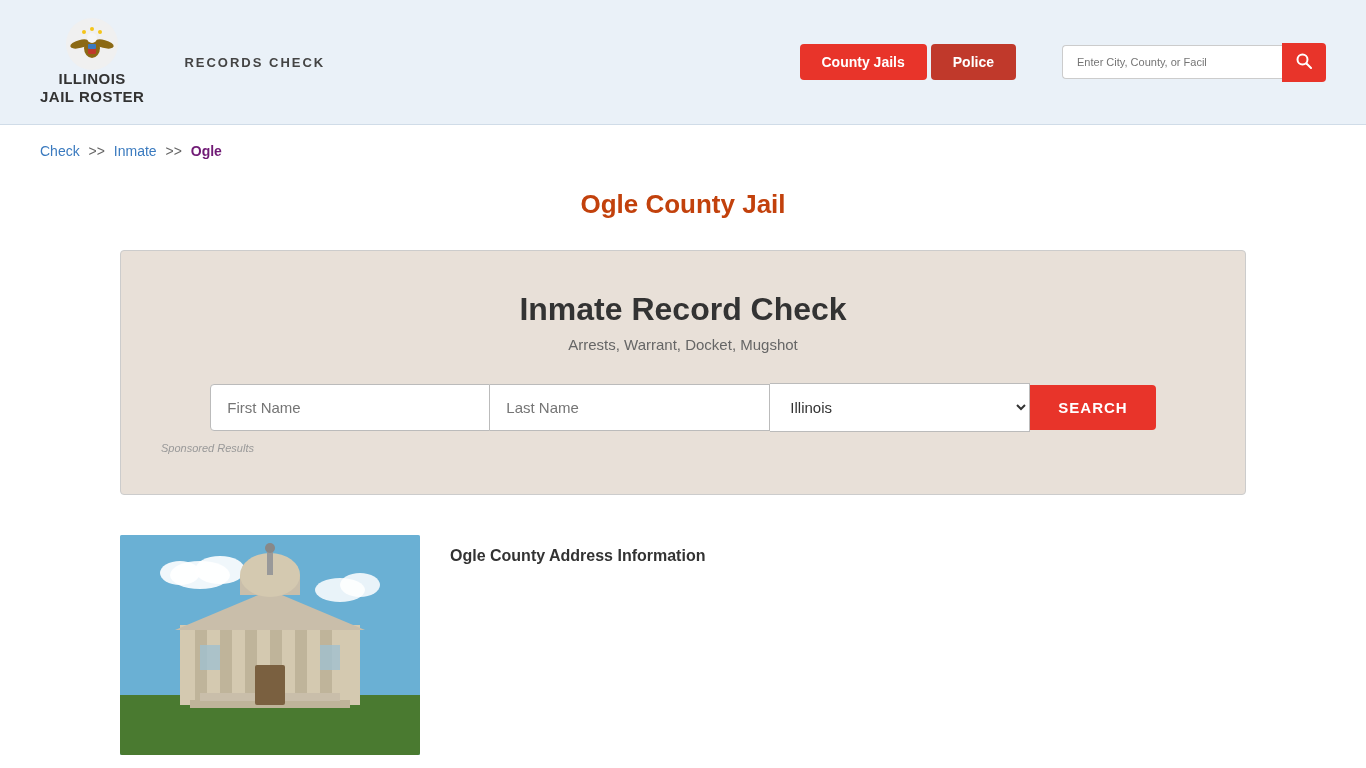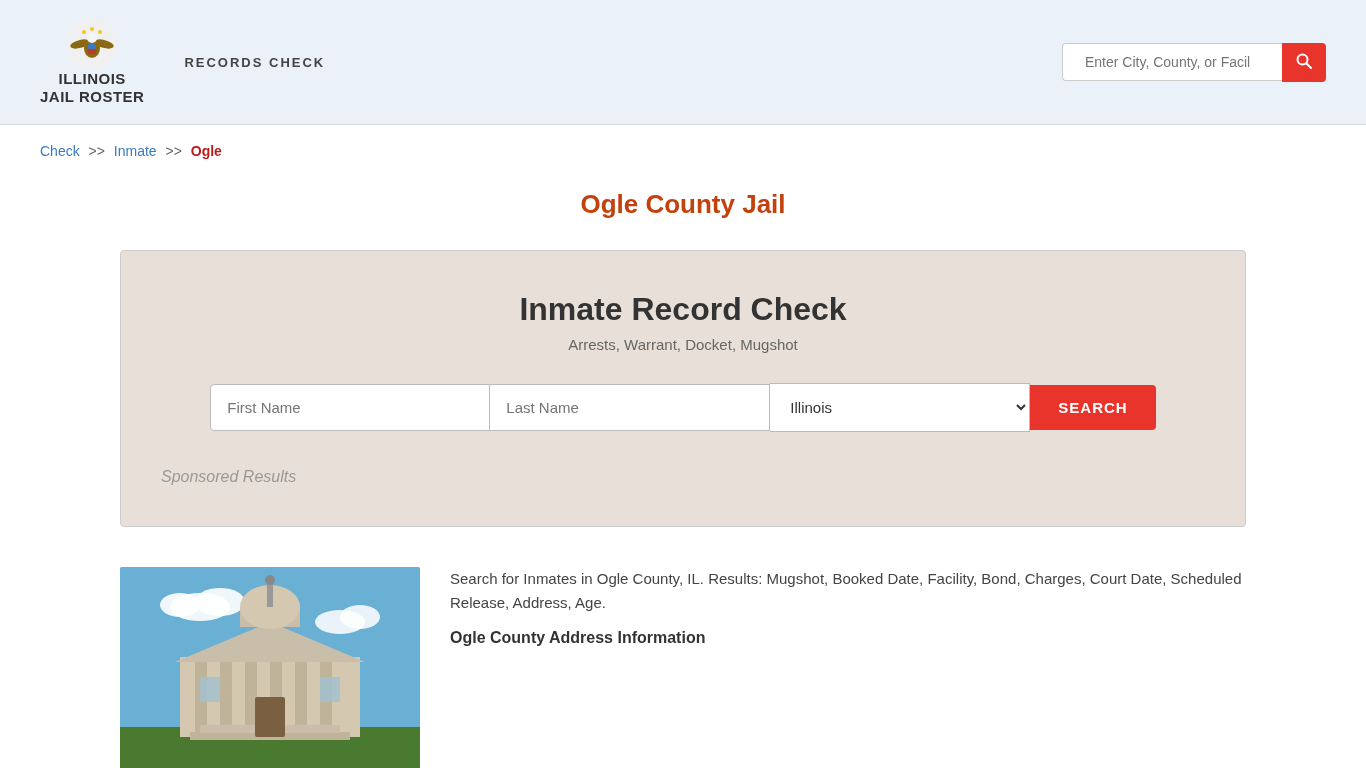--- a/index.html
+++ b/index.html
@@ -57,25 +57,25 @@
       color: #fff;
     }
     .nav-btn-county { background: #e8342a; }
     .nav-btn-police { background: #c0392b; }
     .search-bar {
       display: flex;
       align-items: center;
       margin-left: 16px;
     }
     .search-input-header {
-      padding: 10px 22px;
+      padding: 10px 14px;
       border: 1px solid #ccc;
       border-right: none;
       border-radius: 4px 0 0 4px;
-      font-size: 14px;
+      font-size: 11px;
       width: 220px;
       background: #fff;
       color: #999;
     }
     .search-btn-header {
       background: #e8342a;
       border: none;
       padding: 10px 14px;
       border-radius: 0 4px 4px 0;
       cursor: pointer;
@@ -91,21 +91,21 @@
     .breadcrumb-link {
       color: #3a7abf;
       text-decoration: none;
     }
     .breadcrumb-sep {
       color: #666;
       margin: 0 5px;
     }
     .breadcrumb-current {
       font-weight: 700;
-      color: #b91c1c;
+      color: #701a75;
     }
 
     
     .page-title-section {
       text-align: center;
       padding: 20px 40px 30px;
     }
     .page-title {
       font-size: 26px;
       font-weight: 700;
@@ -166,23 +166,23 @@
       border: none;
       padding: 14px 28px;
       font-size: 15px;
       font-weight: 700;
       letter-spacing: 1px;
       cursor: pointer;
       border-radius: 0 4px 4px 0;
       text-transform: uppercase;
     }
     .sponsored-results {
-      font-size: 16px;
+      font-size: 11px;
       color: #999;
-      margin-top: 36px;
+      margin-top: 10px;
       font-style: italic;
     }
 
     
     .content-section {
       display: flex;
       gap: 30px;
       padding: 10px 120px 30px;
       align-items: flex-start;
     }
@@ -240,20 +240,24 @@
     </svg>
     <span class="logo-text-main">
       <span>ILLINOIS</span><br><span>JAIL ROSTER</span>
     </span>
   </a>
 
   <span class="records-check">RECORDS CHECK</span>
 
   <div class="header-spacer"></div>
 
+  <div class="nav-buttons">
+    <button class="nav-btn nav-btn-county">County Jails</button>
+    <button class="nav-btn nav-btn-police">Police</button>
+  </div>
 
   <div class="search-bar">
     <input class="search-input-header" type="text" placeholder="Enter City, County, or Facil" style="">
     <button class="search-btn-header">
       <svg width="16" height="16" viewBox="0 0 16 16" fill="none" xmlns="http://www.w3.org/2000/svg">
         <circle cx="6.5" cy="6.5" r="5" stroke="white" stroke-width="2"></circle>
         <line x1="10.5" y1="10.5" x2="15" y2="15" stroke="white" stroke-width="2" stroke-linecap="round"></line>
       </svg>
     </button>
   </div>
@@ -373,16 +377,15 @@
       <rect x="80" y="158" width="140" height="8" fill="#c9beaa"></rect>
 
       <rect x="135" y="130" width="30" height="40" rx="2" fill="#7a6040"></rect>
 
       <rect x="80" y="110" width="20" height="25" fill="#a0c0d0" opacity="0.8"></rect>
       <rect x="200" y="110" width="20" height="25" fill="#a0c0d0" opacity="0.8"></rect>
     </svg>
   </div>
 
   <div class="content-text">
-    <p>Search for Inmates in Ogle County, IL. Results: Mugshot, Booked Date, Facility, Bond, Charges, Court Date, Scheduled Release, Address, Age.</p>
     <p class="content-heading">Ogle County Address Information</p>
   </div>
 </div>
 
 </body></html>

